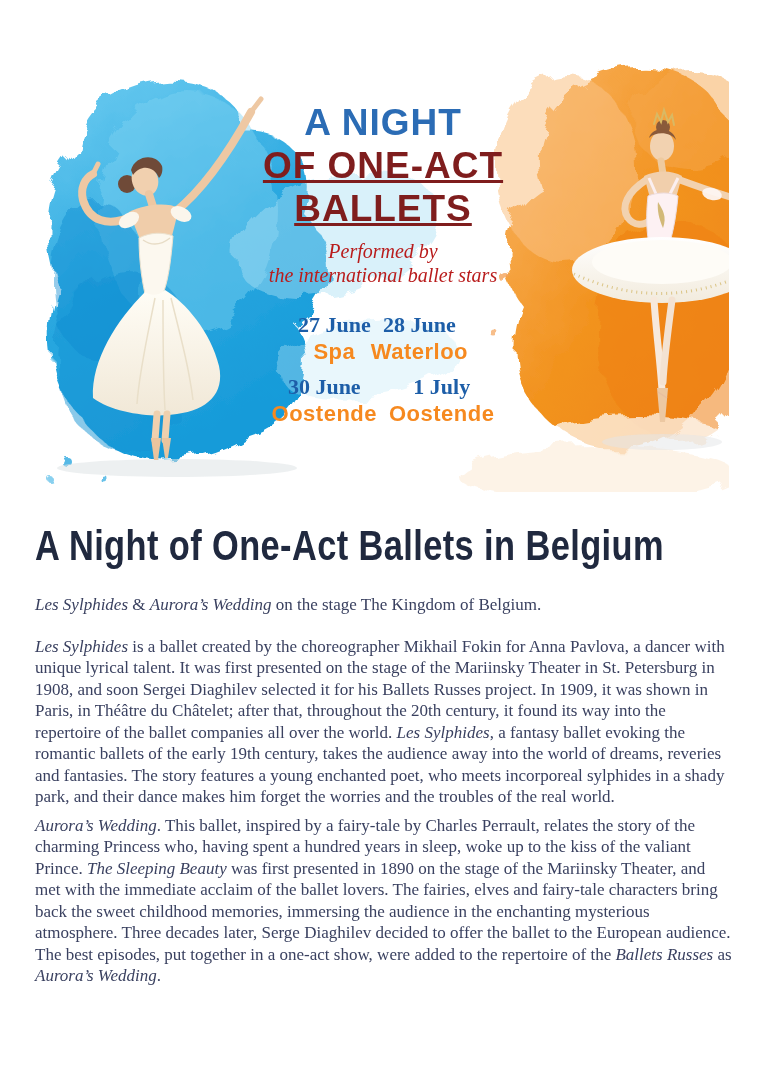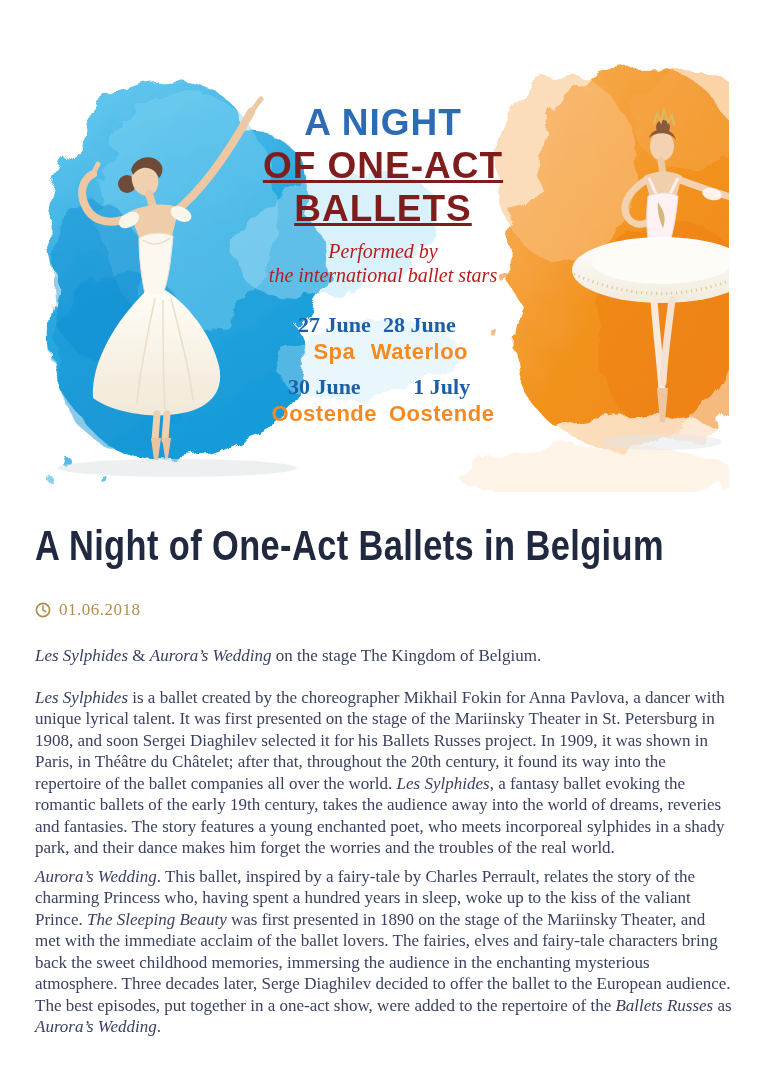--- a/index.html
+++ b/index.html
@@ -208,27 +208,20 @@
             <div class="city">Oostende</div>
           </div>
         </div>
       </div>
     </div>
   </div>
 
   <div class="content">
     <h1 class="page-title">A Night of One-Act Ballets in Belgium</h1>
 
-    <div class="meta">
-      <svg class="clock" viewBox="0 0 16 16" aria-hidden="true">
-        <circle cx="8" cy="8" r="6.6" fill="none" stroke="#b18d50" stroke-width="1.7"></circle>
-        <path d="M 8,8 L 8,3.8 M 8,8 L 10.8,9.6" stroke="#b18d50" stroke-width="1.6" fill="none" stroke-linecap="round"></path>
-      </svg>
-      <span class="pubdate">01.06.2018</span>
-    </div>
 
     <article>
       <p class="p1"><em>Les Sylphides</em> &amp; <em>Aurora’s Wedding</em> on the stage The Kingdom of Belgium.</p>
       <p class="p2"><em>Les Sylphides</em> is a ballet created by the choreographer Mikhail Fokin for Anna Pavlova, a dancer with unique lyrical talent. It was first presented on the stage of the Mariinsky Theater in St. Petersburg in 1908, and soon Sergei Diaghilev selected it for his Ballets Russes project. In 1909, it was shown in Paris, in Théâtre du Châtelet; after that, throughout the 20th century, it found its way into the repertoire of the ballet companies all over the world. <em>Les Sylphides</em>, a fantasy ballet evoking the romantic ballets of the early 19th century, takes the audience away into the world of dreams, reveries and fantasies. The story features a young enchanted poet, who meets incorporeal sylphides in a shady park, and their dance makes him forget the worries and the troubles of the real world.</p>
       <p class="p3"><em>Aurora’s Wedding</em>. This ballet, inspired by a fairy-tale by Charles Perrault, relates the story of the charming Princess who, having spent a hundred years in sleep, woke up to the kiss of the valiant Prince. <em>The Sleeping Beauty</em> was first presented in 1890 on the stage of the Mariinsky Theater, and met with the immediate acclaim of the ballet lovers. The fairies, elves and fairy-tale characters bring back the sweet childhood memories, immersing the audience in the enchanting mysterious atmosphere. Three decades later, Serge Diaghilev decided to offer the ballet to the European audience. The best episodes, put together in a one-act show, were added to the repertoire of the <em>Ballets Russes</em> as <em>Aurora’s Wedding</em>.</p>
     </article>
   </div>
 
 </div>
 

